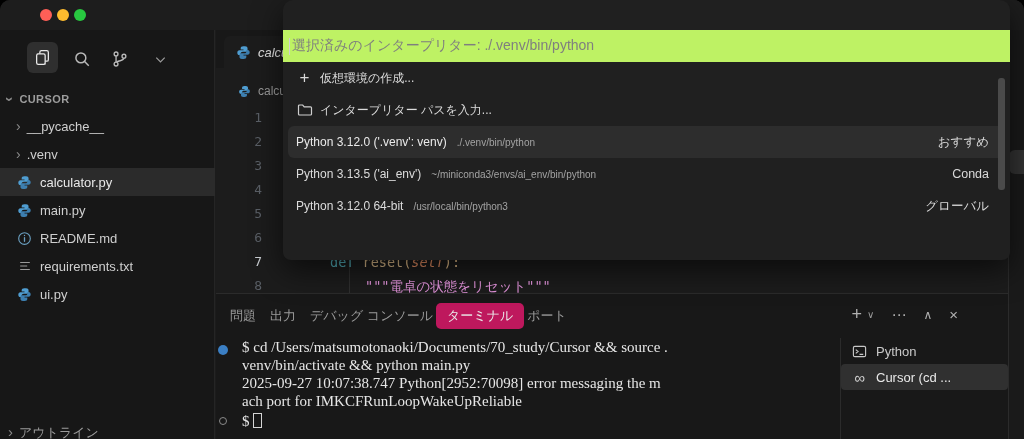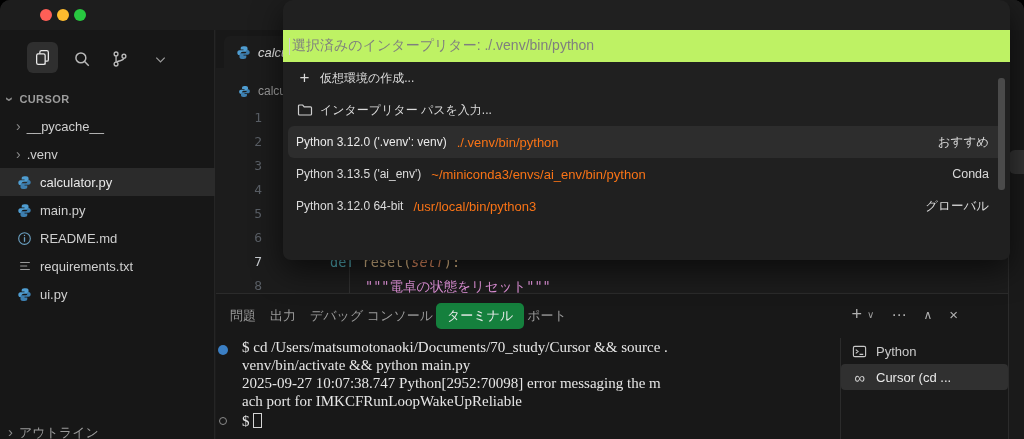--- a/index.html
+++ b/index.html
@@ -53,21 +53,21 @@
   .cl8 { left:97px; top:168px; }
   .indent-guide { position:absolute; left:81px; top:148px; width:1px; height:44px; background:#2f2f2f; }
   .tok-kw { color:#56b6c2; } .tok-fn { color:#e2c08d; } .tok-p { color:#ecc48d; }
   .tok-self { color:#ee9366; font-style:italic; } .tok-str { color:#e394dc; }
 
   
   .panel { position:absolute; left:216px; top:293px; width:792px; height:146px; background:#181818; border-top:1px solid #2b2b2b; }
   .ptabs { position:absolute; left:14px; top:9px; height:26px; display:flex; align-items:center; gap:14px;
     font-size:13px; color:#9a9a9a; }
   .ptab { white-space:nowrap; }
-  .ptab.active { background:#15803d; color:#eaeaea; border-radius:5px; padding:4px 11px; margin:0 -11px; }
+  .ptab.active { background:#be185d; color:#eaeaea; border-radius:5px; padding:4px 11px; margin:0 -11px; }
   .pactions { position:absolute; right:50px; top:10px; display:flex; align-items:center; gap:17px; color:#b0b0b0; font-size:15px; }
   .pactions .small { font-size:10px; color:#9a9a9a; margin-left:-12px; }
   .term { position:absolute; left:0; top:44px; width:624px; height:102px;
     font-family:"DejaVu Sans Mono","Liberation Mono",monospace; font-size:15px; color:#e6e6e6; }
   .tline { position:absolute; left:26px; height:18px; line-height:18px; white-space:pre;font-family:Liberation Serif, serif; }
   .tdot { position:absolute; left:2px; top:7px; width:10px; height:10px; border-radius:50%; background:#3b7fc4; }
   .tcircle { position:absolute; left:3px; top:79px; width:8px; height:8px; border-radius:50%; border:1.5px solid #8a8a8a; }
   .cursor-block { display:inline-block; width:9px; height:15px; border:1.5px solid #d5d5d5; vertical-align:-2px; }
   .term-divider { position:absolute; left:624px; top:44px; width:1px; height:102px; background:#2b2b2b; }
   .termlist { position:absolute; left:625px; top:44px; width:167px; }
@@ -96,21 +96,21 @@
     display:flex; align-items:center; color:#7f7f7f; font-size:14px; }
   .caret { width:1px; height:17px; background:#d0d0d0; margin:0 2px 0 6px; }
   .qp-list { position:absolute; left:0; top:62px; width:727px; }
   .qp-row { position:relative; margin:0 5px; height:32px; display:flex; align-items:center; border-radius:6px;
     padding:0 16px 0 8px; }
   .qp-row.sel { background:#2d2d2d; }
   .qp-ic { width:17px; margin-right:7px; display:flex; align-items:center; justify-content:center;
     color:#d8d8d8; font-size:17px; font-weight:300; }
   .qp-label { color:#dcdcdc; font-size:12px; white-space:nowrap; }
   .qp-row.sel .qp-label { color:#eaeaea; }
-  .qp-detail { color:#f97316; font-size:13px; margin-left:10px; white-space:nowrap; }
+  .qp-detail { color:#a3a3a3; font-size:10px; margin-left:10px; white-space:nowrap; }
   .qp-badge { margin-left:auto; color:#dadada; font-size:12.5px; white-space:nowrap; }
   .qp-scrollbar { position:absolute; right:5px; top:78px; width:7px; height:112px; background:#4a4a4a; border-radius:3px; }
 
   svg { display:block; }
 </style>
 </head>
 <body>
 
 <div class="window">
 

